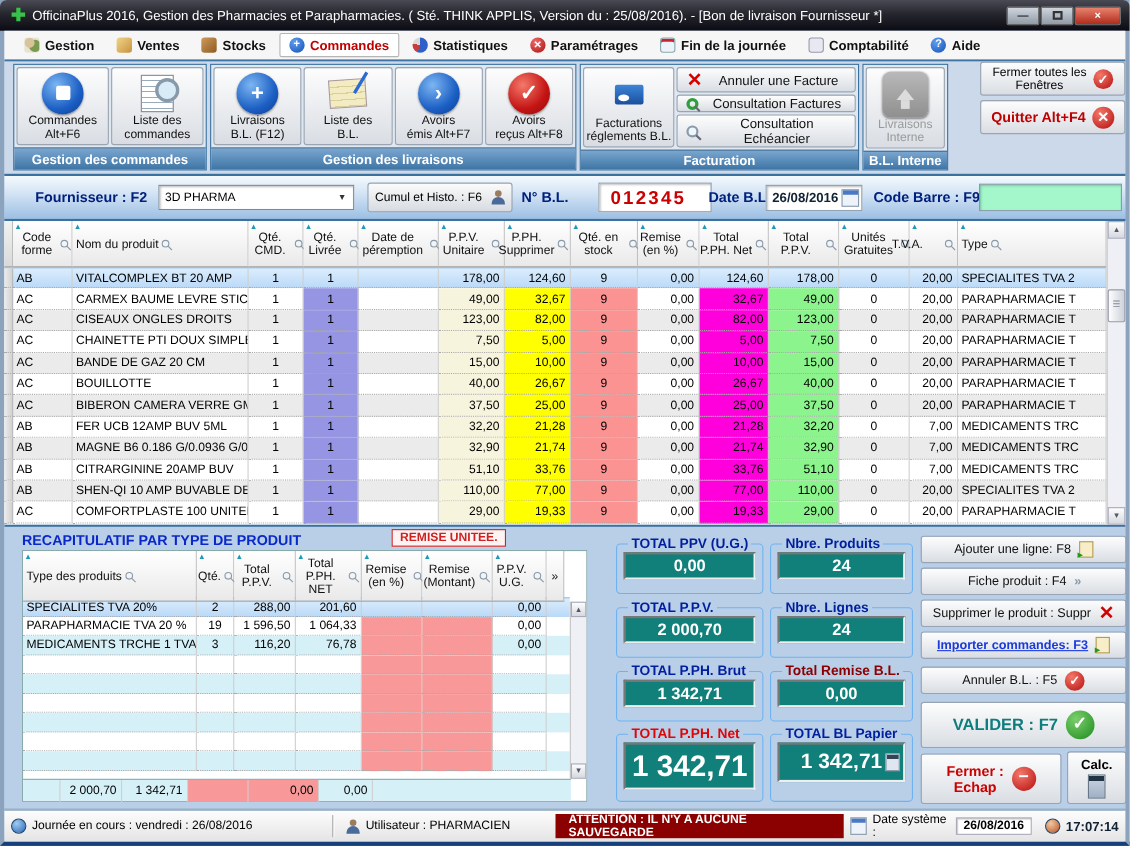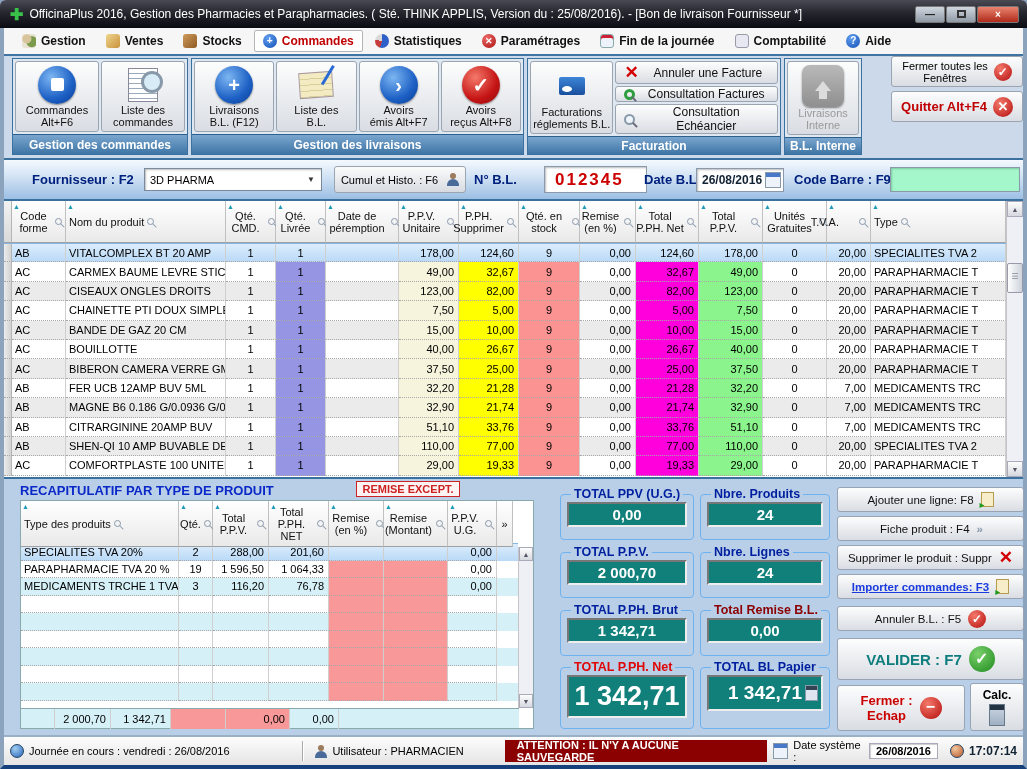--- a/index.html
+++ b/index.html
@@ -643,21 +643,21 @@
       <div class="sb-btn" style="top:0;">▲</div>
       <div class="sb-thumb" style="top:62px; height:30px;">
           <div class="grip">☰</div>
         </div>
       <div class="sb-btn" style="bottom:0;">▼</div>
     </div>
   </div>
 
   <div class="bottom">
     <div class="recap-title">RECAPITULATIF PAR TYPE DE PRODUIT</div>
-    <div class="remise-btn">REMISE EXCEPT.</div>
+    <div class="remise-btn">REMISE UNITEE.</div>
 
     <div class="recapwrap recap">
       <div class="ghead">
         <div class="hcell r0">
             <span class="sortarrow">▲</span>
             <span>Type des produits</span>
             <span class="mag"></span>
           </div>
         <div class="hcell r1">
             <span class="sortarrow">▲</span>

